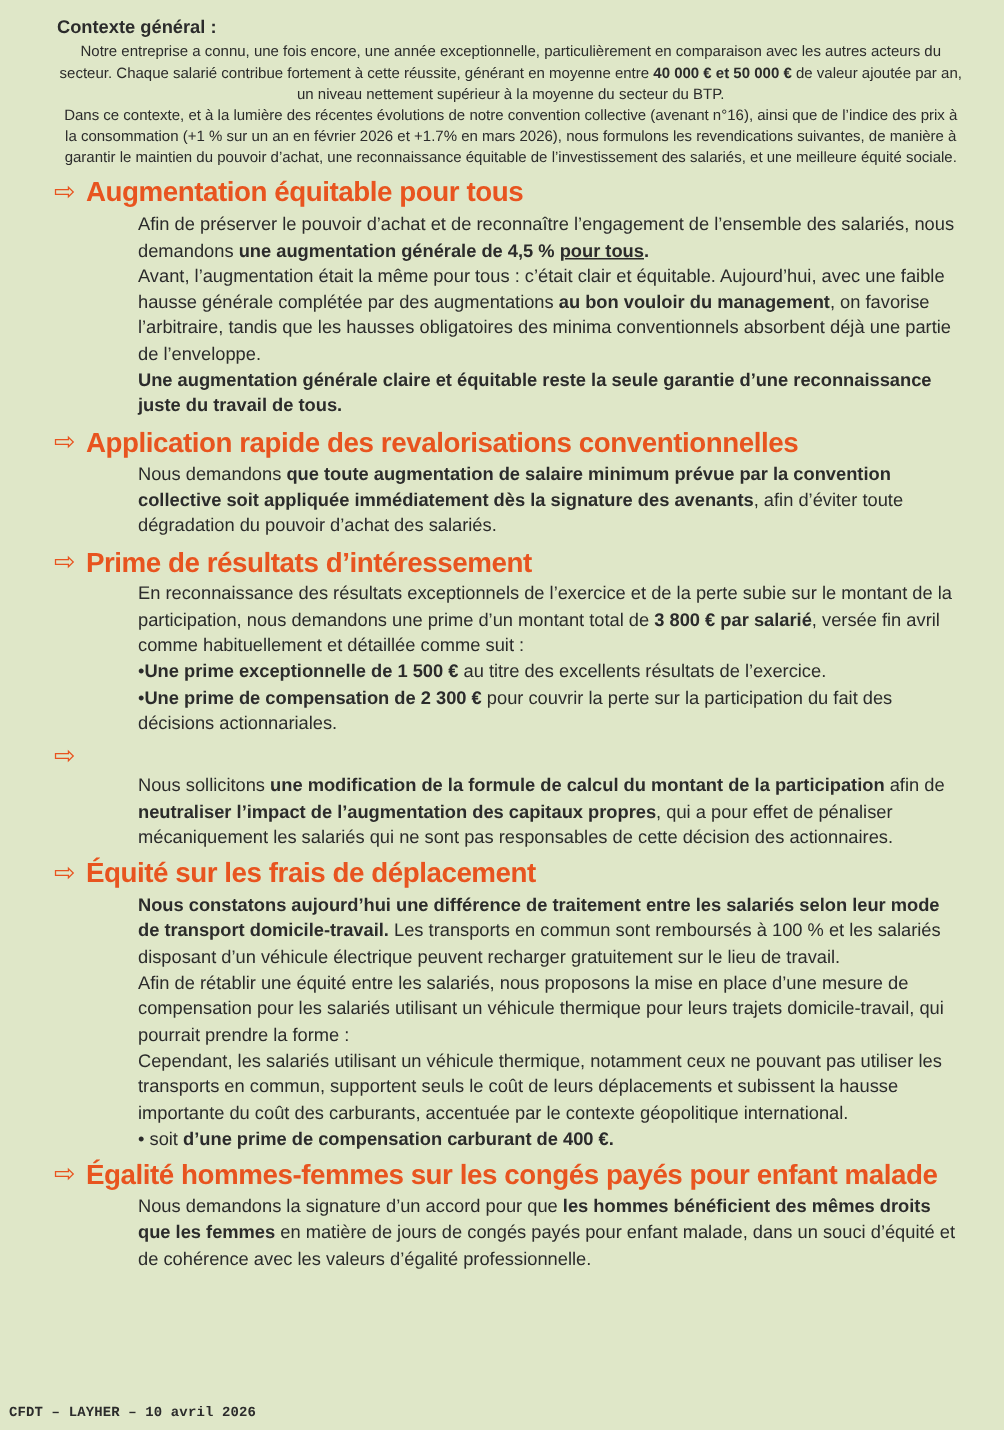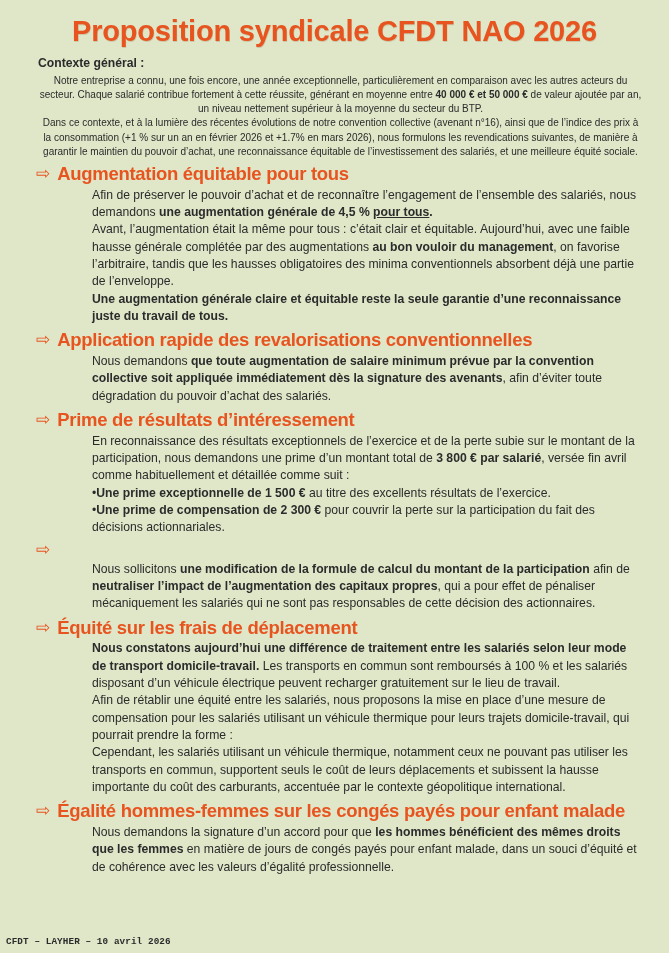--- a/index.html
+++ b/index.html
@@ -96,21 +96,20 @@
     letter-spacing: 0.1px;
     color: #2b2b2b;
     font-family: Liberation Mono, monospace;
   }
 </style>
 </head>
 <body>
 
 <div class="page">
 
-  <div class="doc-title">Proposition syndicale CFDT NAO 2026</div>
 
   <div class="intro">
     <div class="lead-label">Contexte général :</div>
     <div>
         <p class="intro-p"><span>Notre entreprise a connu, une fois encore, une année exceptionnelle, particulièrement en comparaison avec les autres acteurs du secteur. Chaque salarié contribue fortement à cette réussite, générant en moyenne entre </span><span style="font-weight: bold;">40 000 € et 50 000 €</span><span> de valeur ajoutée par an, un niveau nettement supérieur à la moyenne du secteur du BTP.</span></p>
         <p class="intro-p"><span>Dans ce contexte, et à la lumière des récentes évolutions de notre convention collective (avenant n°16), ainsi que de l’indice des prix à la consommation (+1 % sur un an en février 2026 et +1.7% en mars 2026), nous formulons les revendications suivantes, de manière à garantir le maintien du pouvoir d’achat, une reconnaissance équitable de l’investissement des salariés, et une meilleure équité sociale.</span></p>
       </div>
   </div>
 
   <div>
@@ -155,20 +154,21 @@
       </div>
       <div class="section">
         <div class="section-head">
           <span class="arrow-icon">⇨</span>
           <span class="section-title">Équité sur les frais de déplacement</span>
         </div>
         <div class="section-body">
           <p><span style="font-weight: bold;">Nous constatons aujourd’hui une différence de traitement entre les salariés selon leur mode de transport domicile-travail.</span><span> Les transports en commun sont remboursés à 100 % et les salariés disposant d’un véhicule électrique peuvent recharger gratuitement sur le lieu de travail.</span></p>
           <p><span>Afin de rétablir une équité entre les salariés, nous proposons la mise en place d’une mesure de compensation pour les salariés utilisant un véhicule thermique pour leurs trajets domicile-travail, qui pourrait prendre la forme :</span></p>
           <p><span>Cependant, les salariés utilisant un véhicule thermique, notamment ceux ne pouvant pas utiliser les transports en commun, supportent seuls le coût de leurs déplacements et subissent la hausse importante du coût des carburants, accentuée par le contexte géopolitique international.</span></p>
+          <p class="bullet"><span>•</span><span> soit </span><span style="font-weight: bold;">d’une prime de compensation carburant de 400 €.</span></p>
         </div>
       </div>
       <div class="section">
         <div class="section-head">
           <span class="arrow-icon">⇨</span>
           <span class="section-title">Égalité hommes-femmes sur les congés payés pour enfant malade</span>
         </div>
         <div class="section-body">
           <p><span>Nous demandons la signature d’un accord pour que </span><span style="font-weight: bold;">les hommes bénéficient des mêmes droits que les femmes</span><span> en matière de jours de congés payés pour enfant malade, dans un souci d’équité et de cohérence avec les valeurs d’égalité professionnelle.</span></p>
         </div>

